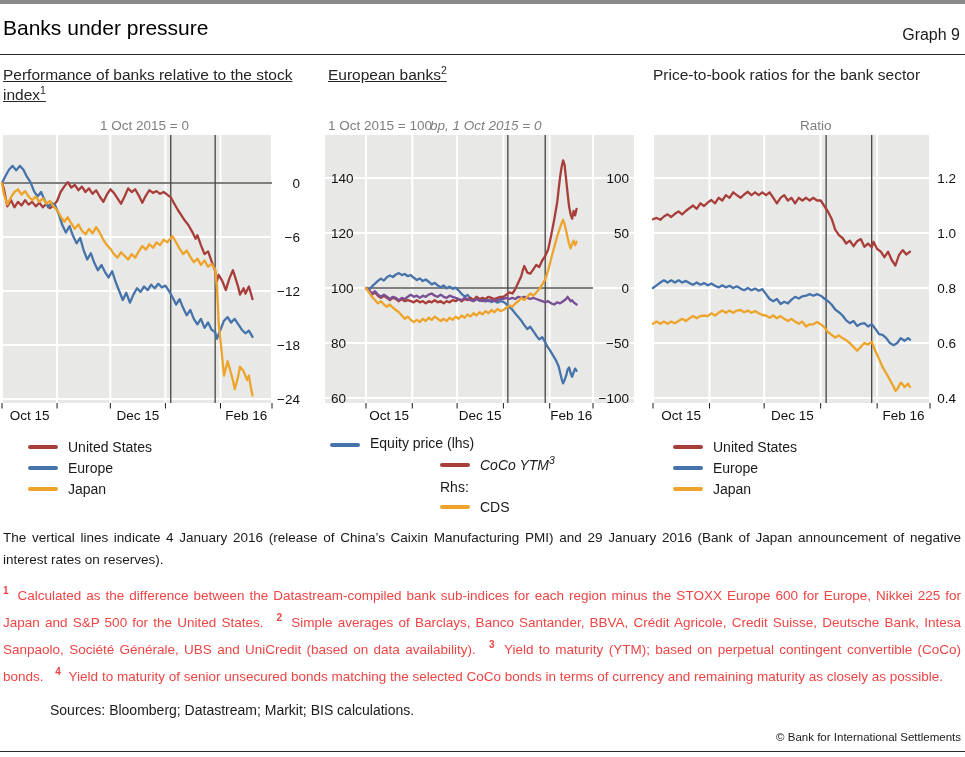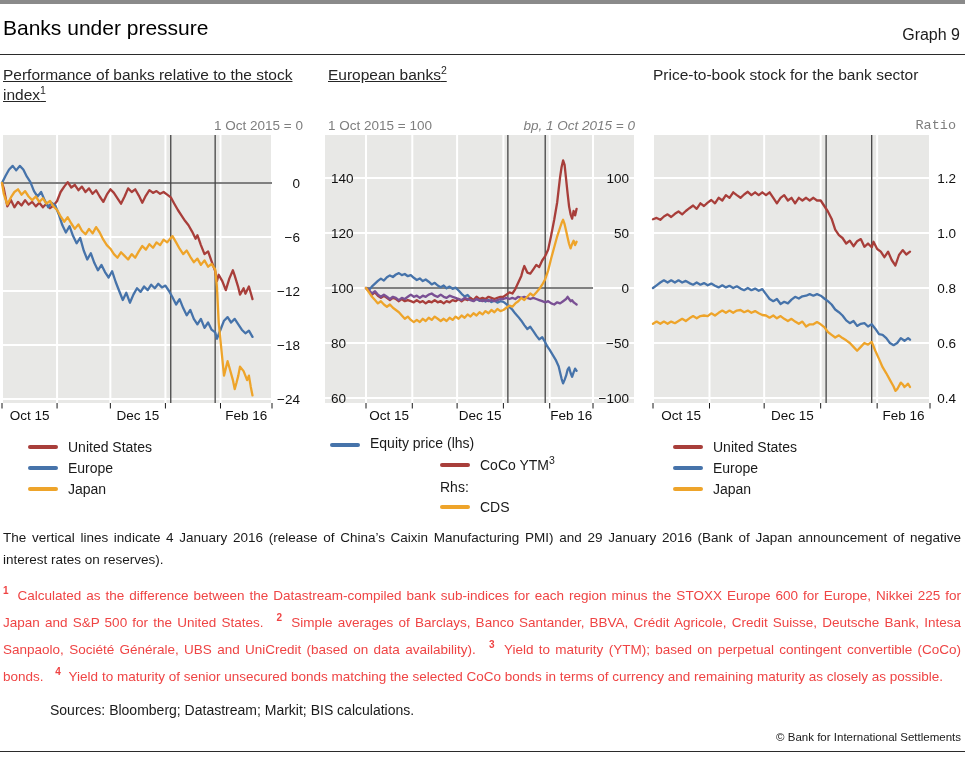--- a/index.html
+++ b/index.html
@@ -7,31 +7,31 @@
   .page { position:relative; width:965px; height:757px; background:#fff;
           font-family:"Liberation Sans","DejaVu Sans",sans-serif; color:#1a1a1a; overflow:hidden; }
   .topbar   { position:absolute; left:0; top:0; width:965px; height:4px; background:#8a8a8a; }
   .title    { position:absolute; left:3px; top:16px; font-size:21px; color:#000; }
   .graphlbl { position:absolute; right:5px; top:26px; font-size:16px; color:#1a1a1a; }
   .hrule    { position:absolute; left:0; top:54px; width:965px; height:1px; background:#2b2b2b; }
   .botrule  { position:absolute; left:0; top:751px; width:965px; height:1px; background:#2b2b2b; }
   .ptitle   { position:absolute; top:65px; font-size:15.5px; line-height:20px; color:#262626; }
   .ptitle sup, .leglbl sup { font-size:10.5px; line-height:0; }
   .unit     { position:absolute; top:118px; font-size:13.5px; color:#7e7e7e; white-space:nowrap; }
-  .unit.r   { text-align:right; }
+  .unit.r   { }
   svg.panel { position:absolute; top:135px; }
   svg text  { font-family:"Liberation Sans","DejaVu Sans",sans-serif; }
   .legend   { position:absolute; }
   .lrow     { display:flex; align-items:center; height:21px; }
   .swatch   { width:30px; height:4px; border-radius:2px; margin-right:10px; flex:0 0 auto; }
   .leglbl   { font-size:14px; color:#1a1a1a; white-space:nowrap; }
   .p2leg .eqsw   { position:absolute; left:0; top:9px; }
   .p2leg .eqlbl  { position:absolute; left:40px; top:0; width:62px; font-size:14px; line-height:19px; }
   .p2leg .rhshdr { position:absolute; left:110px; top:1px; font-size:14px;margin-top:44px; }
-  .p2leg .r1 { position:absolute; left:110px; top:20px; }
+  .p2leg .r1 { position:absolute; left:110px; top:20px;font-style:italic; }
   .p2leg .r2 { position:absolute; left:110px; top:41px; }
   .p2leg .r3 { position:absolute; left:110px; top:62px; }
   .note  { position:absolute; left:3px; width:958px; font-size:13.5px; line-height:21.5px;
            text-align:justify; color:#1a1a1a; }
   .fnotes { position:absolute; left:3px; top:580px; width:958px; font-size:13.5px;
             line-height:22.4px; text-align:justify; color:#ef4444; }
   .fnotes sup { font-weight:bold; font-size:10px; margin-left:8px; margin-right:4px; }
   .fnotes sup:first-child { margin-left:0; }
   .sources  { position:absolute; left:3px; top:702px; font-size:14px;margin-left:47px; }
   .copyright{ position:absolute; right:4px; top:731px; font-size:11.5px; color:#1a1a1a; }
@@ -46,27 +46,27 @@
   <div class="graphlbl">Graph 9</div>
   <div class="hrule"></div>
 
   <div class="ptitle" style="left:3px; width:300px;text-decoration:underline;">
     <span>Performance of banks relative to the stock index</span><sup>1</sup>
   </div>
   <div class="ptitle" style="left:328px; width:300px;text-decoration:underline;">
     <span>European banks</span><sup>2</sup>
   </div>
   <div class="ptitle" style="left:653px; width:290px;">
-    <span>Price-to-book stock for the bank sector</span><sup></sup>
+    <span>Price-to-book ratios for the bank sector</span><sup></sup>
   </div>
 
   <div class="unit r" style="left:100px; width:203px;">1 Oct 2015 = 0</div>
   <div class="unit" style="left:328px;">1 Oct 2015 = 100</div>
   <div class="unit r" style="left:430px; width:205px;font-style:italic;">bp, 1 Oct 2015 = 0</div>
-  <div class="unit r" style="left:800px; width:156px;font-family:Liberation Mono, monospace;">Ratio</div>
+  <div class="unit r" style="left:800px; width:156px;">Ratio</div>
 
   <svg class="panel" style="left:0;" width="310" height="295" viewBox="0 0 310 295">
       <rect x="2" y="0" width="270" height="268" fill="#e8e8e6"></rect>
       <line x1="2" y1="0" x2="2" y2="268" stroke="#ffffff" stroke-width="2"></line>
       <line x1="57.06578947368421" y1="0" x2="57.06578947368421" y2="268" stroke="#ffffff" stroke-width="2"></line>
       <line x1="110.35526315789474" y1="0" x2="110.35526315789474" y2="268" stroke="#ffffff" stroke-width="2"></line>
       <line x1="165.42105263157896" y1="0" x2="165.42105263157896" y2="268" stroke="#ffffff" stroke-width="2"></line>
       <line x1="220.48684210526315" y1="0" x2="220.48684210526315" y2="268" stroke="#ffffff" stroke-width="2"></line>
       <line x1="272" y1="0" x2="272" y2="268" stroke="#ffffff" stroke-width="2"></line>
       <line x1="2" y1="48" x2="272" y2="48" stroke="#ffffff" stroke-width="2"></line>

